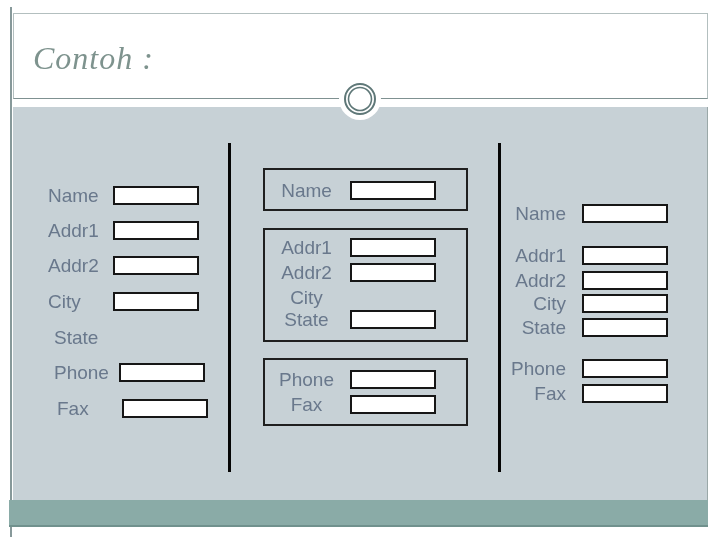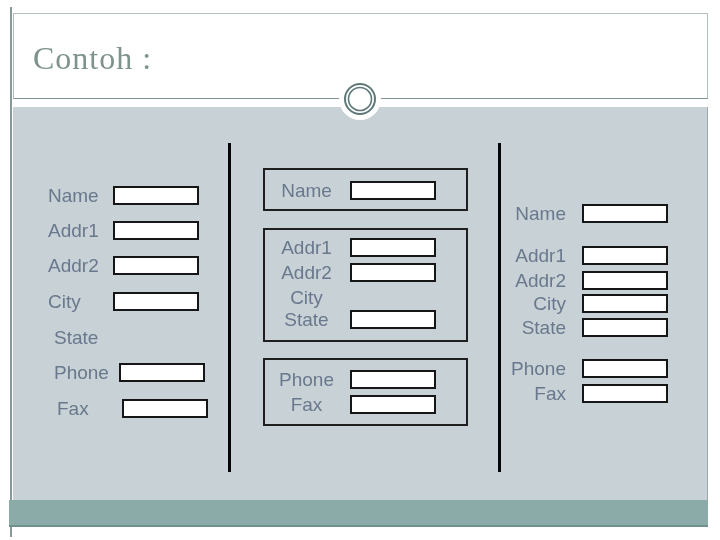--- a/index.html
+++ b/index.html
@@ -2,21 +2,21 @@
 <html><head>
 <meta charset="utf-8">
 <style>
   html,body{margin:0;padding:0;width:720px;height:540px;overflow:hidden;background:#ffffff;
     font-family:"Liberation Sans", sans-serif;}
   .slide{position:absolute;inset:0;width:720px;height:540px;}
 
   .accent-line{position:absolute;left:10px;top:7px;width:2px;height:530px;background:#87999a;}
 
   .title-area{position:absolute;left:13px;top:13px;width:695px;height:86px;background:#ffffff;
-    border:1px solid #b3bfbf;border-bottom:1px solid #7f9191;box-sizing:border-box;}
+    border:1px solid #b3bfbf;border-bottom:1px solid #7f9191;box-sizing:border-box;font-style:italic;}
   .page-title{margin:0;padding:26px 0 0 19px;font-family:"Liberation Serif", serif;
     font-weight:400;font-size:32px;letter-spacing:1px;color:#7e938e;}
 
   .ornament{position:absolute;left:338px;top:77px;width:44px;height:44px;z-index:5;}
 
   .content-area{position:absolute;left:13px;top:107px;width:695px;height:393px;
     background:#c7d1d6;border-right:1px solid #9aa8a8;box-sizing:border-box;}
 
   .band{position:absolute;left:9px;top:500px;width:699px;height:27px;background:#8aaba7;
     border-bottom:2px solid #70918d;box-sizing:border-box;}

